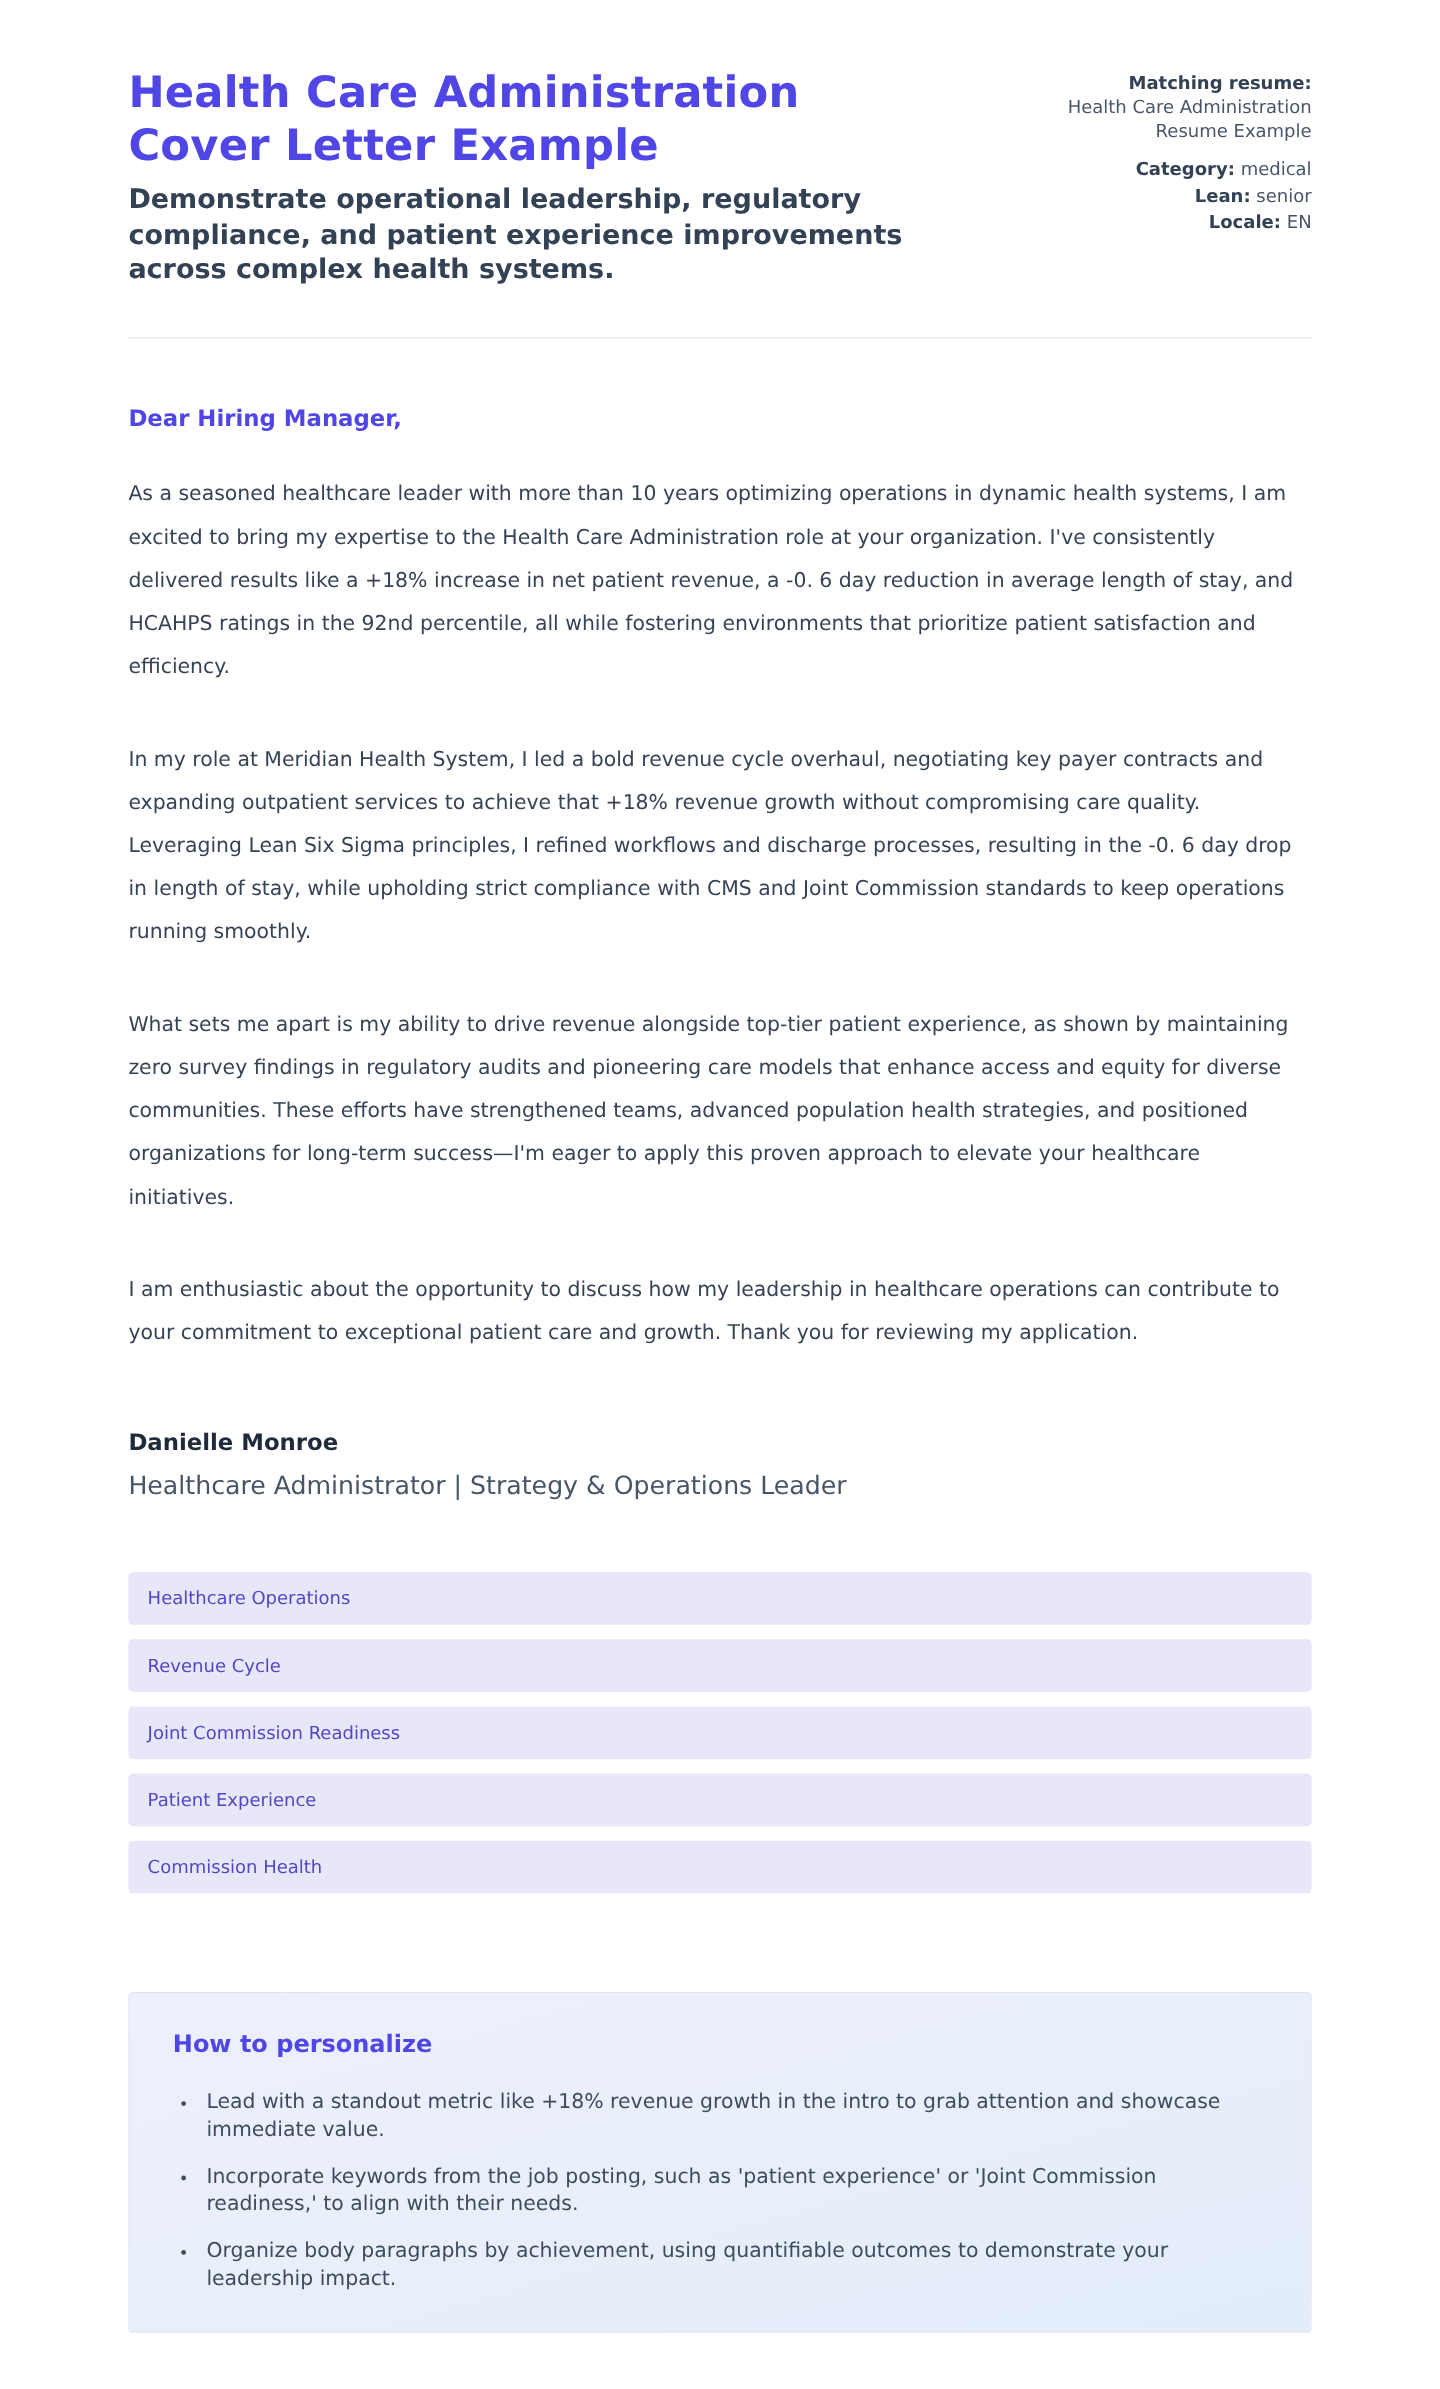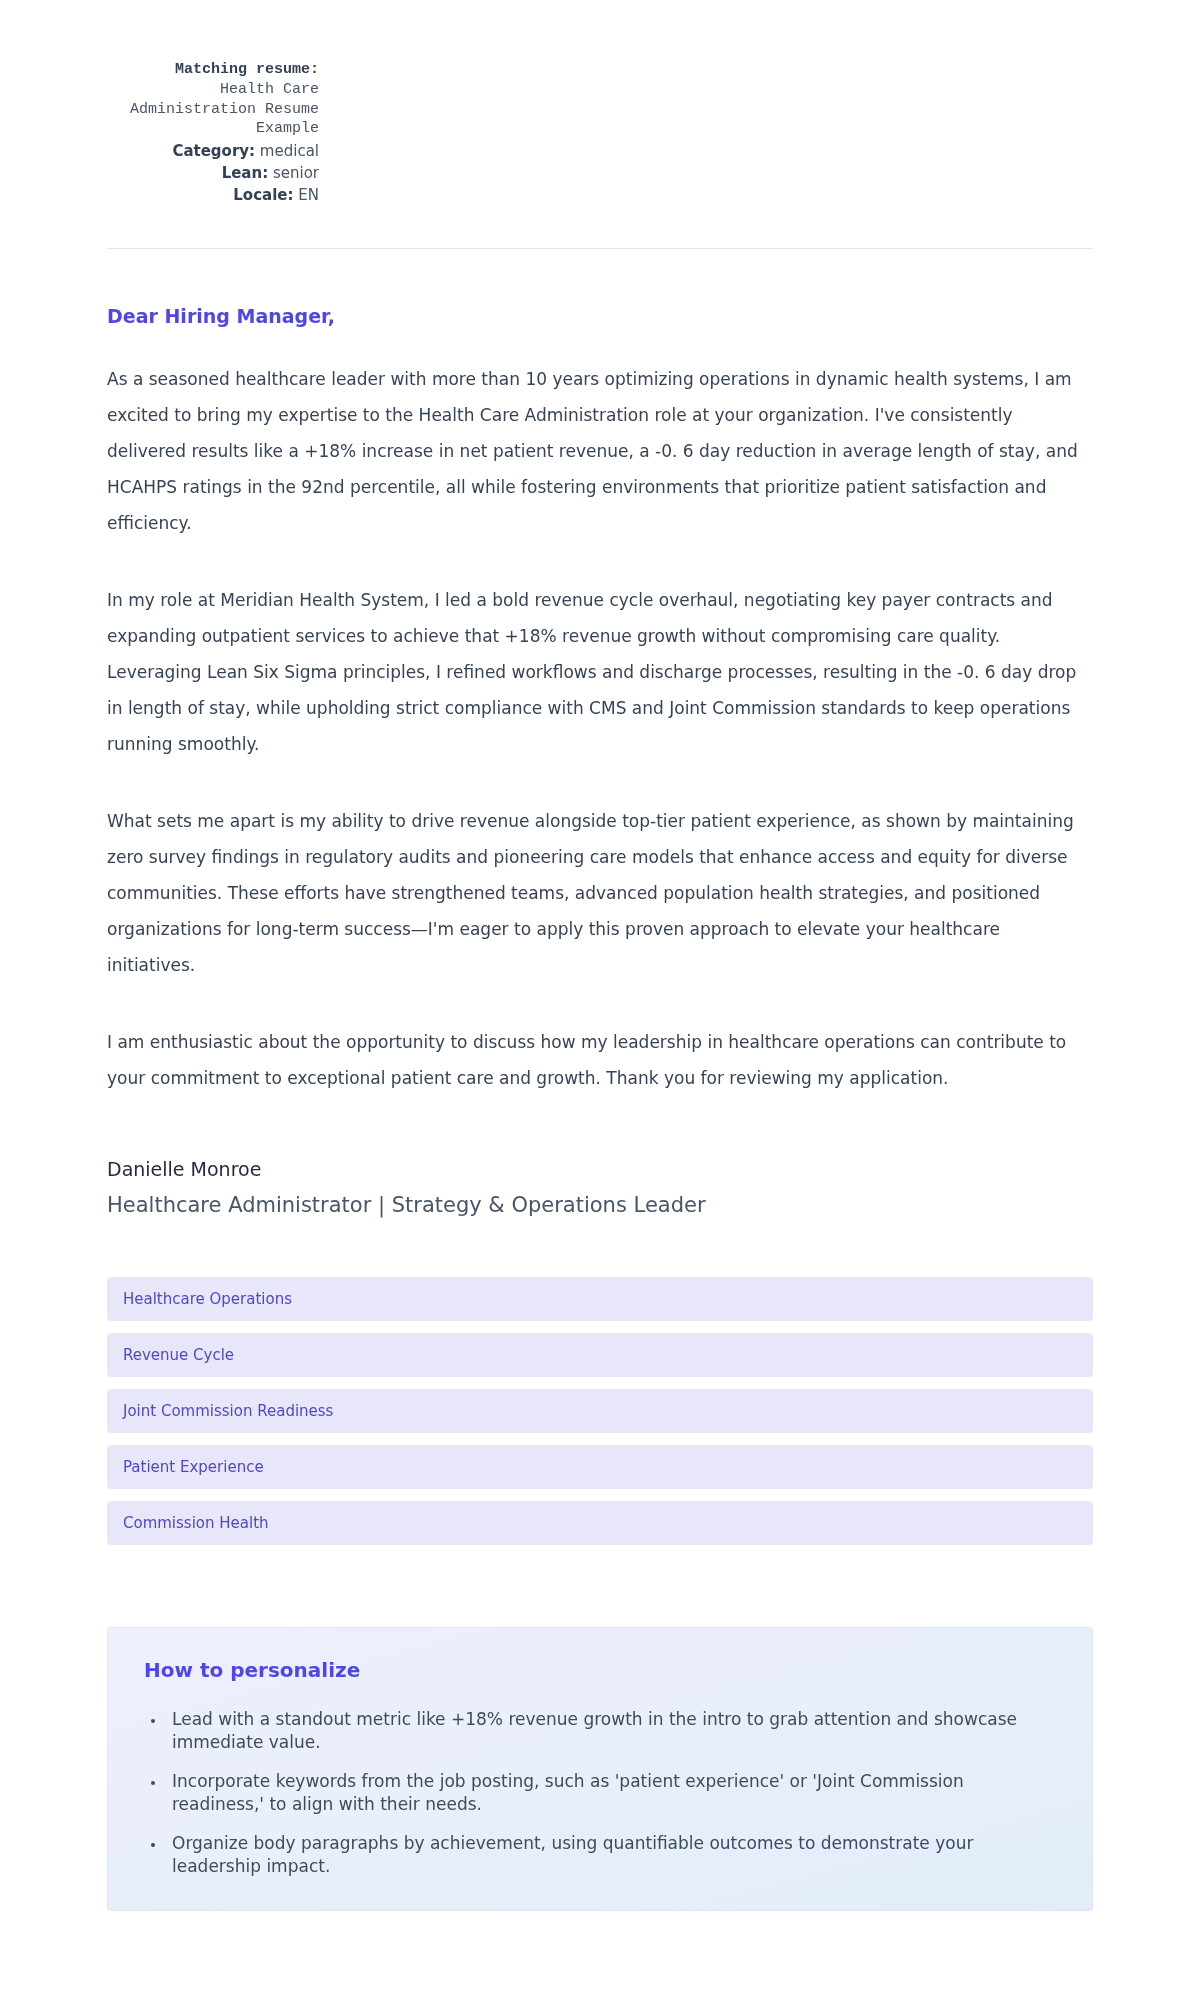--- a/index.html
+++ b/index.html
@@ -42,21 +42,21 @@
     text-align: right;
     font-size: 15px;
     line-height: 1.32;
     color: #475569;
     padding-top: 4px;
     flex-shrink: 0;
   }
   .meta-label { font-weight: bold; color: #334155; }
   .meta-row { margin-bottom: 2px; }
   .meta-row.block .meta-label { display: block; }
-  .meta-row.block { margin-bottom: 3px; font-family: Liberation Mono, monospace; }
+  .meta-row.block { margin-bottom: 13px; }
 
   .divider {
     border: none;
     border-top: 1px solid #e5e7eb;
     margin-top: 40px;
   }
 
   
   .letter { margin-top: 56px; }
   .greeting {
@@ -68,21 +68,21 @@
     margin-top: 34px;
     font-size: 17px;
     line-height: 36px;
     color: #364356;
   }
   .letter p.para + p.para { margin-top: 41px; }
 
   
   .signature { margin-top: 62px; }
   .signature-name {
-    font-weight: normal;
+    font-weight: bold;
     font-size: 19px;
     color: #1f2a3c;
   }
   .signature-role {
     margin-top: 13px;
     font-size: 21px;
     color: #475569;
   }
 
   
@@ -129,20 +129,24 @@
   }
   .tip-list li::marker { color: #3d4b5e; font-size: 14px; }
   .tip-list li:last-child { margin-bottom: 0; }
 </style>
 </head>
 <body>
 
 <div class="container">
 
   <header class="header">
+    <div class="header-left">
+      <h1 class="page-title">Health Care Administration Cover Letter Example</h1>
+      <p class="page-subtitle">Demonstrate operational leadership, regulatory compliance, and patient experience improvements across complex health systems.</p>
+    </div>
     <aside class="meta">
       <div class="meta-row block">
         <span class="meta-label">Matching resume:</span>
         <span class="meta-value">Health Care Administration Resume Example</span>
       </div>
       <div class="meta-row">
         <span class="meta-label">Category:</span>
         <span class="meta-value">medical</span>
       </div>
       <div class="meta-row">

